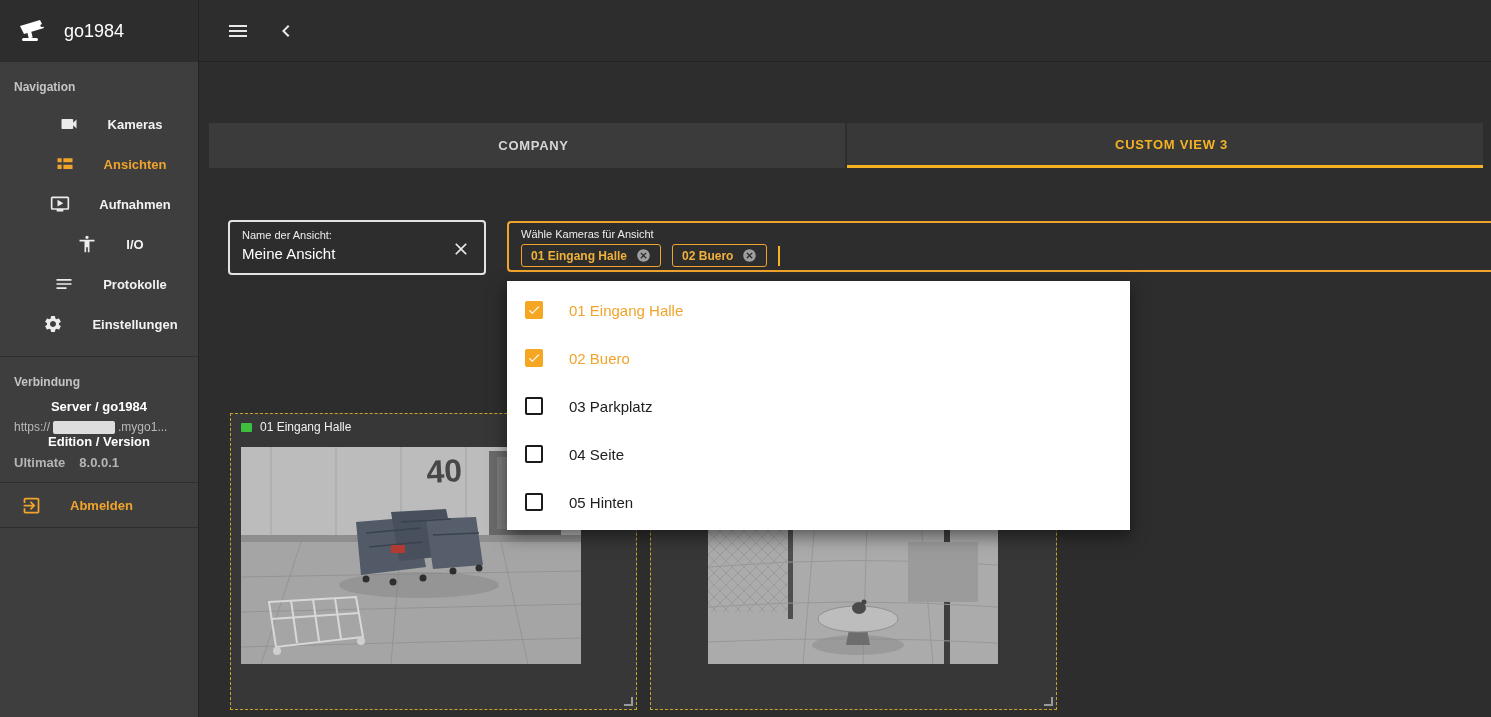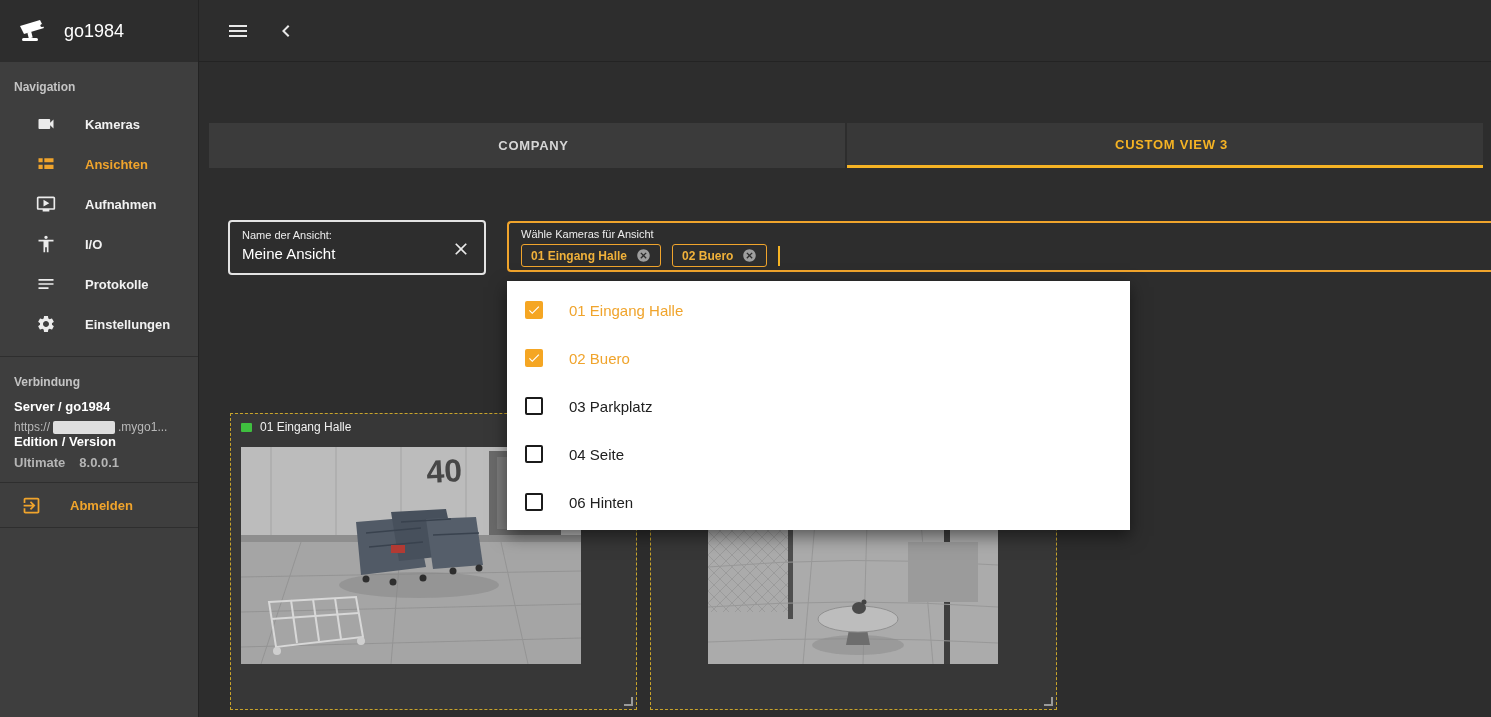--- a/index.html
+++ b/index.html
@@ -11,27 +11,27 @@
   .logo-area { position:absolute; left:0; top:0; width:199px; height:62px; background:#2d2d2d; border-right:1px solid #232323; display:flex; align-items:center; gap:12px; padding-left:18px; }
   .logo-title { font-size:18px; font-weight:400; color:#fff; }
   .topbar-btn { position:absolute; top:19px; width:24px; height:24px; cursor:pointer; }
   .topbar-btn svg { width:24px; height:24px; fill:#e8e8e8; }
   .btn-menu { left:226px; }
   .btn-back { left:274px; }
 
   
   .sidebar { position:absolute; left:0; top:62px; width:199px; height:655px; background:#3e3e3e; border-right:1px solid #232323; }
   .side-section-label { padding:18px 14px 10px 14px; font-size:12px; font-weight:700; color:#c4c4c4; }
-  .nav-item { height:40px; display:flex; align-items:center; padding-left:36px; cursor:pointer; }
+  .nav-item { height:40px; display:flex; align-items:center; padding-left:23px; cursor:pointer;justify-content:center; }
   .nav-item svg { width:20px; height:20px; fill:#ececec; flex:0 0 20px; }
   .nav-item .nav-label { margin-left:29px; font-size:13px; font-weight:700; color:#f2f2f2; }
   .nav-item.active svg { fill:#f0a42c; }
   .nav-item.active .nav-label { color:#f0a42c; }
   .side-divider { border-top:1px solid #2e2e2e; margin-top:12px; }
-  .conn-block { padding:0 14px; }
+  .conn-block { padding:0 14px;text-align:center; }
   .conn-label { font-size:13px; font-weight:700; color:#fff; margin-bottom:6px; }
   .conn-url { display:flex; align-items:center; gap:3px; font-size:12px; color:#b9b9b9; }
   .redacted { display:inline-block; width:62px; height:13px; background:#ececec; border-radius:2px; opacity:.92; }
   .edition-row { display:flex; gap:14px; font-size:13px; font-weight:700; color:#b5b5b5; }
   .logout-row { height:46px; display:flex; align-items:center; padding-left:21px; border-top:1px solid #2e2e2e; border-bottom:1px solid #2e2e2e; margin-top:12px; cursor:pointer; }
   .logout-row svg { width:21px; height:21px; fill:#f0a42c; }
   .logout-row .nav-label { margin-left:28px; font-size:13px; font-weight:700; color:#f0a42c; }
 
   
   .tabs { position:absolute; left:209px; top:123px; right:8px; height:45px; display:flex; gap:2px; }
@@ -221,21 +221,21 @@
     <div class="option">
       <span class="cbx unchecked"></span>
       <span class="opt-label">03 Parkplatz</span>
     </div>
     <div class="option">
       <span class="cbx unchecked"></span>
       <span class="opt-label">04 Seite</span>
     </div>
     <div class="option">
       <span class="cbx unchecked"></span>
-      <span class="opt-label">06 Hinten</span>
+      <span class="opt-label">05 Hinten</span>
     </div>
   </div>
 
   <div class="tile tile-1">
     <div class="tile-header">
       <span class="status-dot"></span>
       <span class="tile-title">01 Eingang Halle</span>
     </div>
     <svg class="cam cam-1" width="340" height="217" viewBox="0 0 340 217">
       <rect width="340" height="95" fill="#bcbcbc"></rect>

